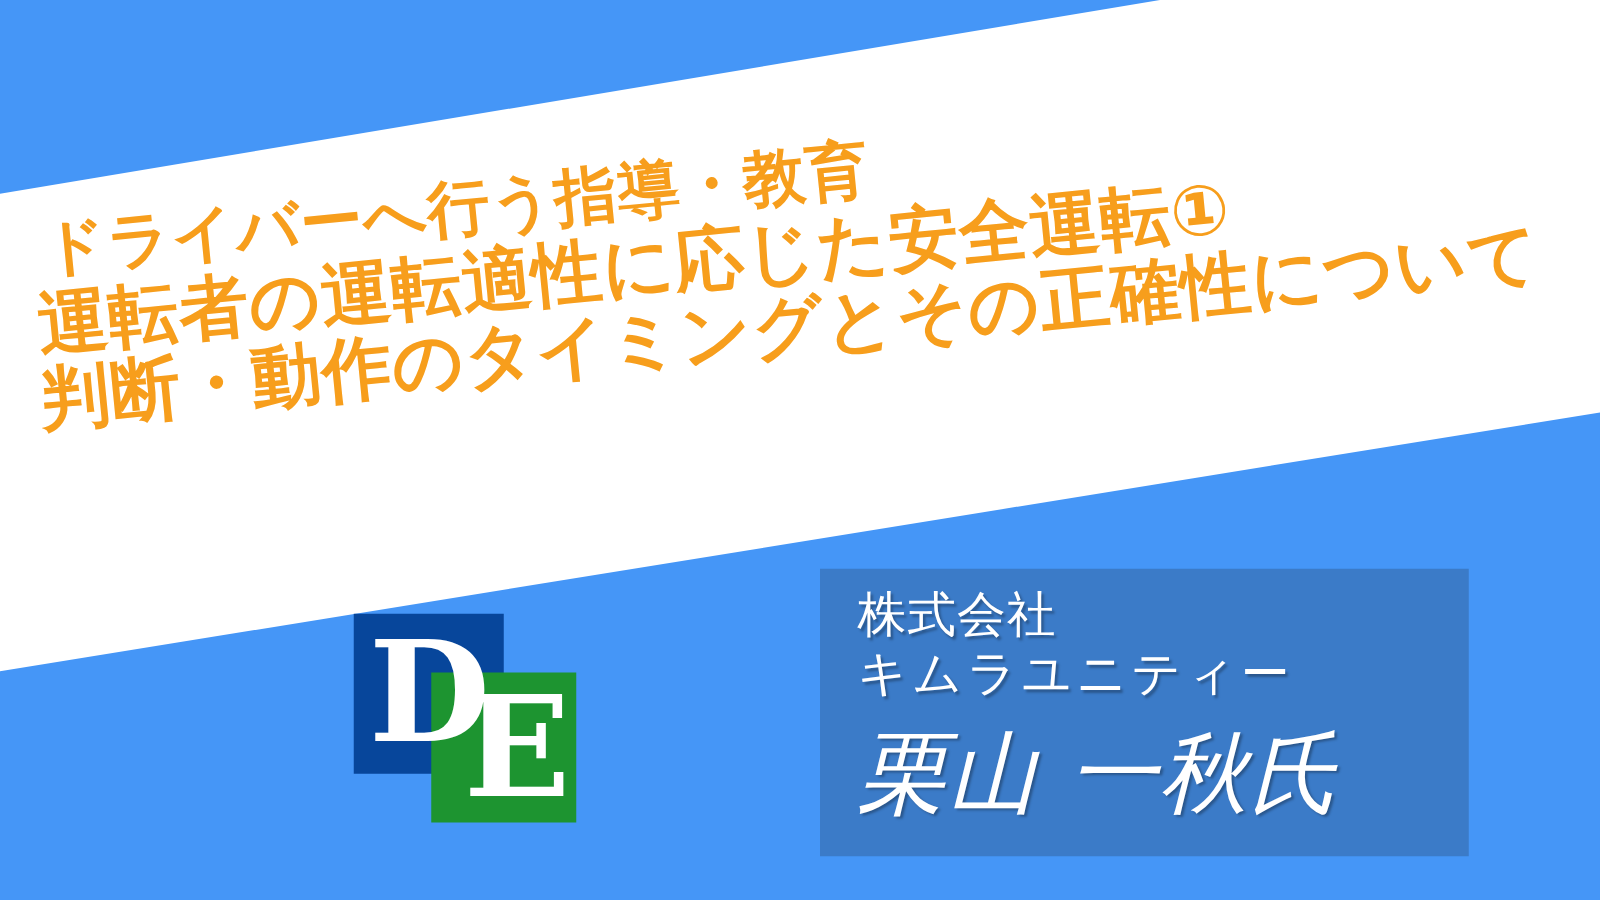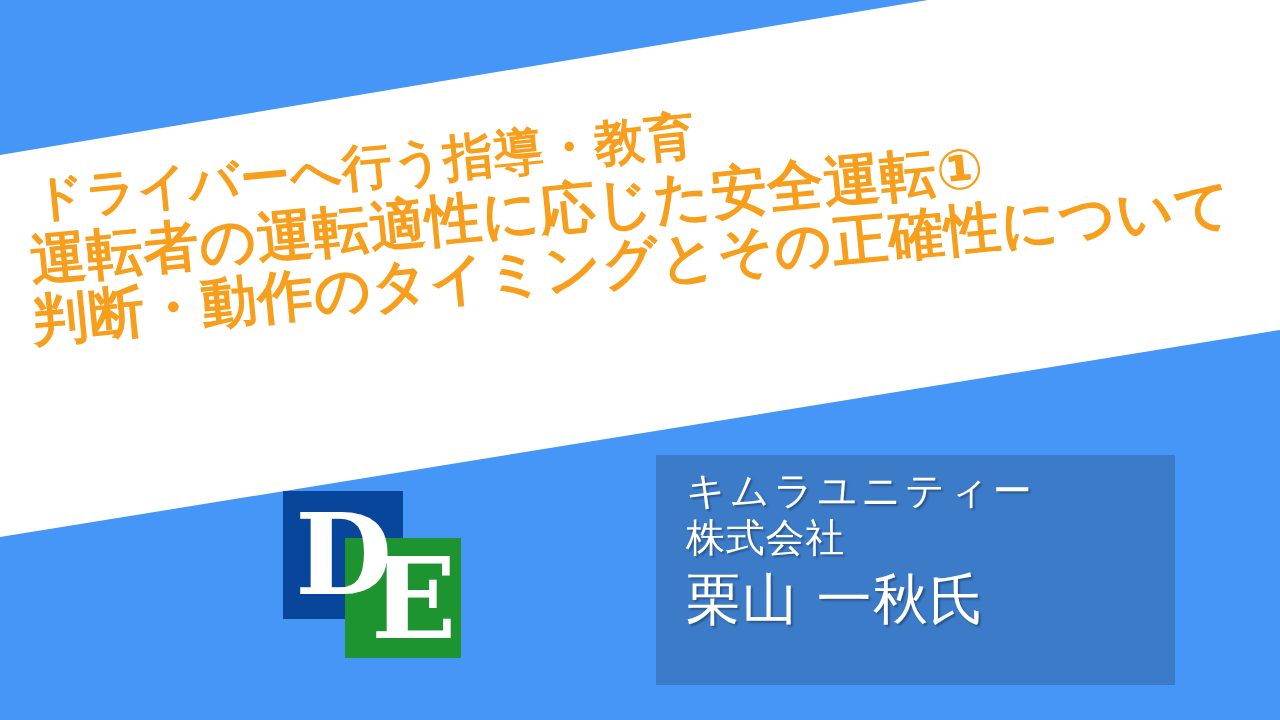--- a/index.html
+++ b/index.html
@@ -133,24 +133,25 @@
     font-size: 39px;
     letter-spacing: 0.10em;
     line-height: 1.15;
   }
   #speaker-company-type {
     font-size: 39px;
     letter-spacing: 0.02em;
     line-height: 1.25;
   }
   #speaker-name {
-    font-size: 55px;
+    font-size: 71px;
     letter-spacing: 0.02em;
     line-height: 1.25;
-    margin-top: 2px;
+    margin-top: 12px;
+    font-style: italic;
   }
 </style>
 </head>
 <body>
 
 <div id="slide">
 
   <svg class="band" viewBox="0 0 1280 720" width="1280" height="720" preserveAspectRatio="none">
     <polygon points="0,155 928,0 1280,0 1280,330 0,537" fill="#FFFFFF"></polygon>
   </svg>
@@ -162,18 +163,18 @@
   </div>
 
   <div id="logo">
     <div id="logo-square-blue"></div>
     <div id="logo-square-green"></div>
     <div id="logo-letter-d">D</div>
     <div id="logo-letter-e">E</div>
   </div>
 
   <div id="speaker-box">
+    <div class="speaker-line" id="speaker-company-type">株式会社</div>
     <div class="speaker-line" id="speaker-company-kana">キムラユニティー</div>
-    <div class="speaker-line" id="speaker-company-type">株式会社</div>
     <div class="speaker-line" id="speaker-name">栗山 一秋氏</div>
   </div>
 
 </div>
 
 </body></html>

